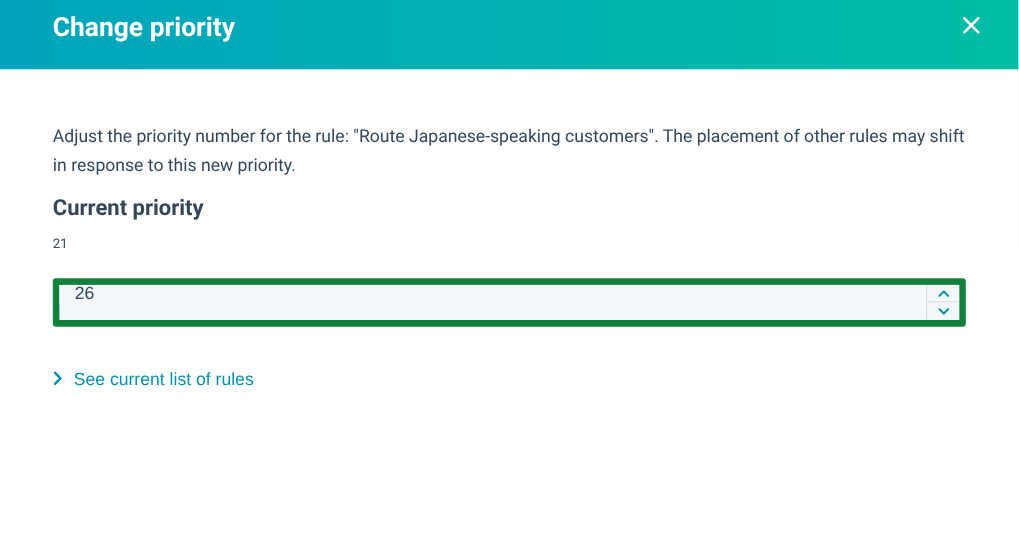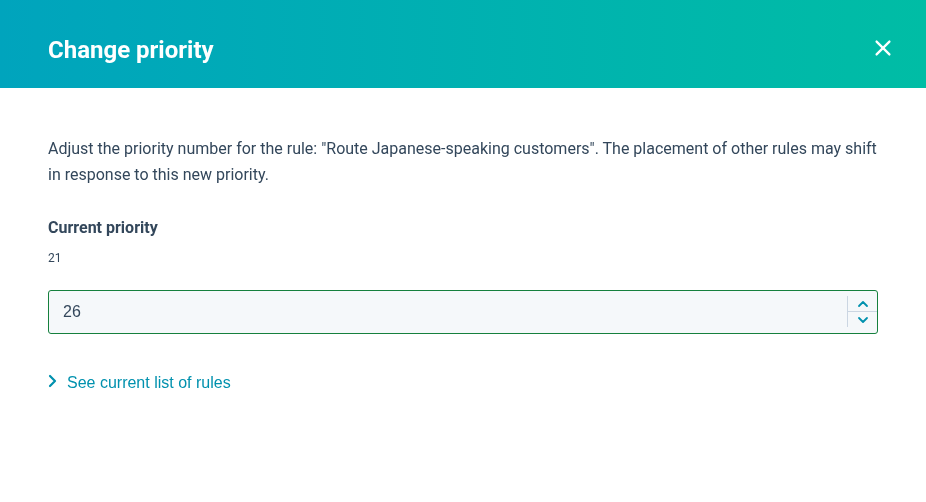--- a/index.html
+++ b/index.html
@@ -10,21 +10,21 @@
       height: 502px;
       overflow: hidden;
     }
     .modal {
       background: #fff;
       width: 100%;
       height: 100%;
     }
     .modal-header {
       background: linear-gradient(90deg, #00a4bd 0%, #00bda5 100%);
-      padding: 33px 28px 22px 48px;
+      padding: 8px 28px 22px 48px;
       display: flex;
       align-items: center;
       justify-content: space-between;
       gap: 48px;
     }
     .modal-title {
       color: #fff;
       font-size: 24px;
       font-weight: 700;
     }
@@ -38,39 +38,39 @@
       justify-content: center;
     }
     .close-btn svg { stroke: #fff; }
     .modal-body {
       padding: 48px 48px 0 48px;
       color: #33475b;
     }
     .description {
       font-size: 16px;
       line-height: 1.65;
-      margin-bottom: 29px;
+      margin-bottom: 12px;
       color: #33475b;
     }
     .field-group { margin-bottom: 24px; }
     .field-label {
-      font-size: 16px;
+      font-size: 20px;
       font-weight: 700;
       color: #33475b;
       margin-bottom: 10px;
       display: block;
     }
     .field-value {
       font-size: 12px;
       color: #33475b;
     }
     .stepper-wrap {
       display: flex;
-      align-items: center;
-      border: 1px solid #15803d;
+      align-items: flex-start;
+      border: 6px solid #15803d;
       border-radius: 3px;
       height: 44px;
       background: #f5f8fa;
       margin-top: 8px;
     }
     .stepper-input {
       flex: 1;
       border: none;
       background: #f5f8fa;
       padding: 0 14px;

